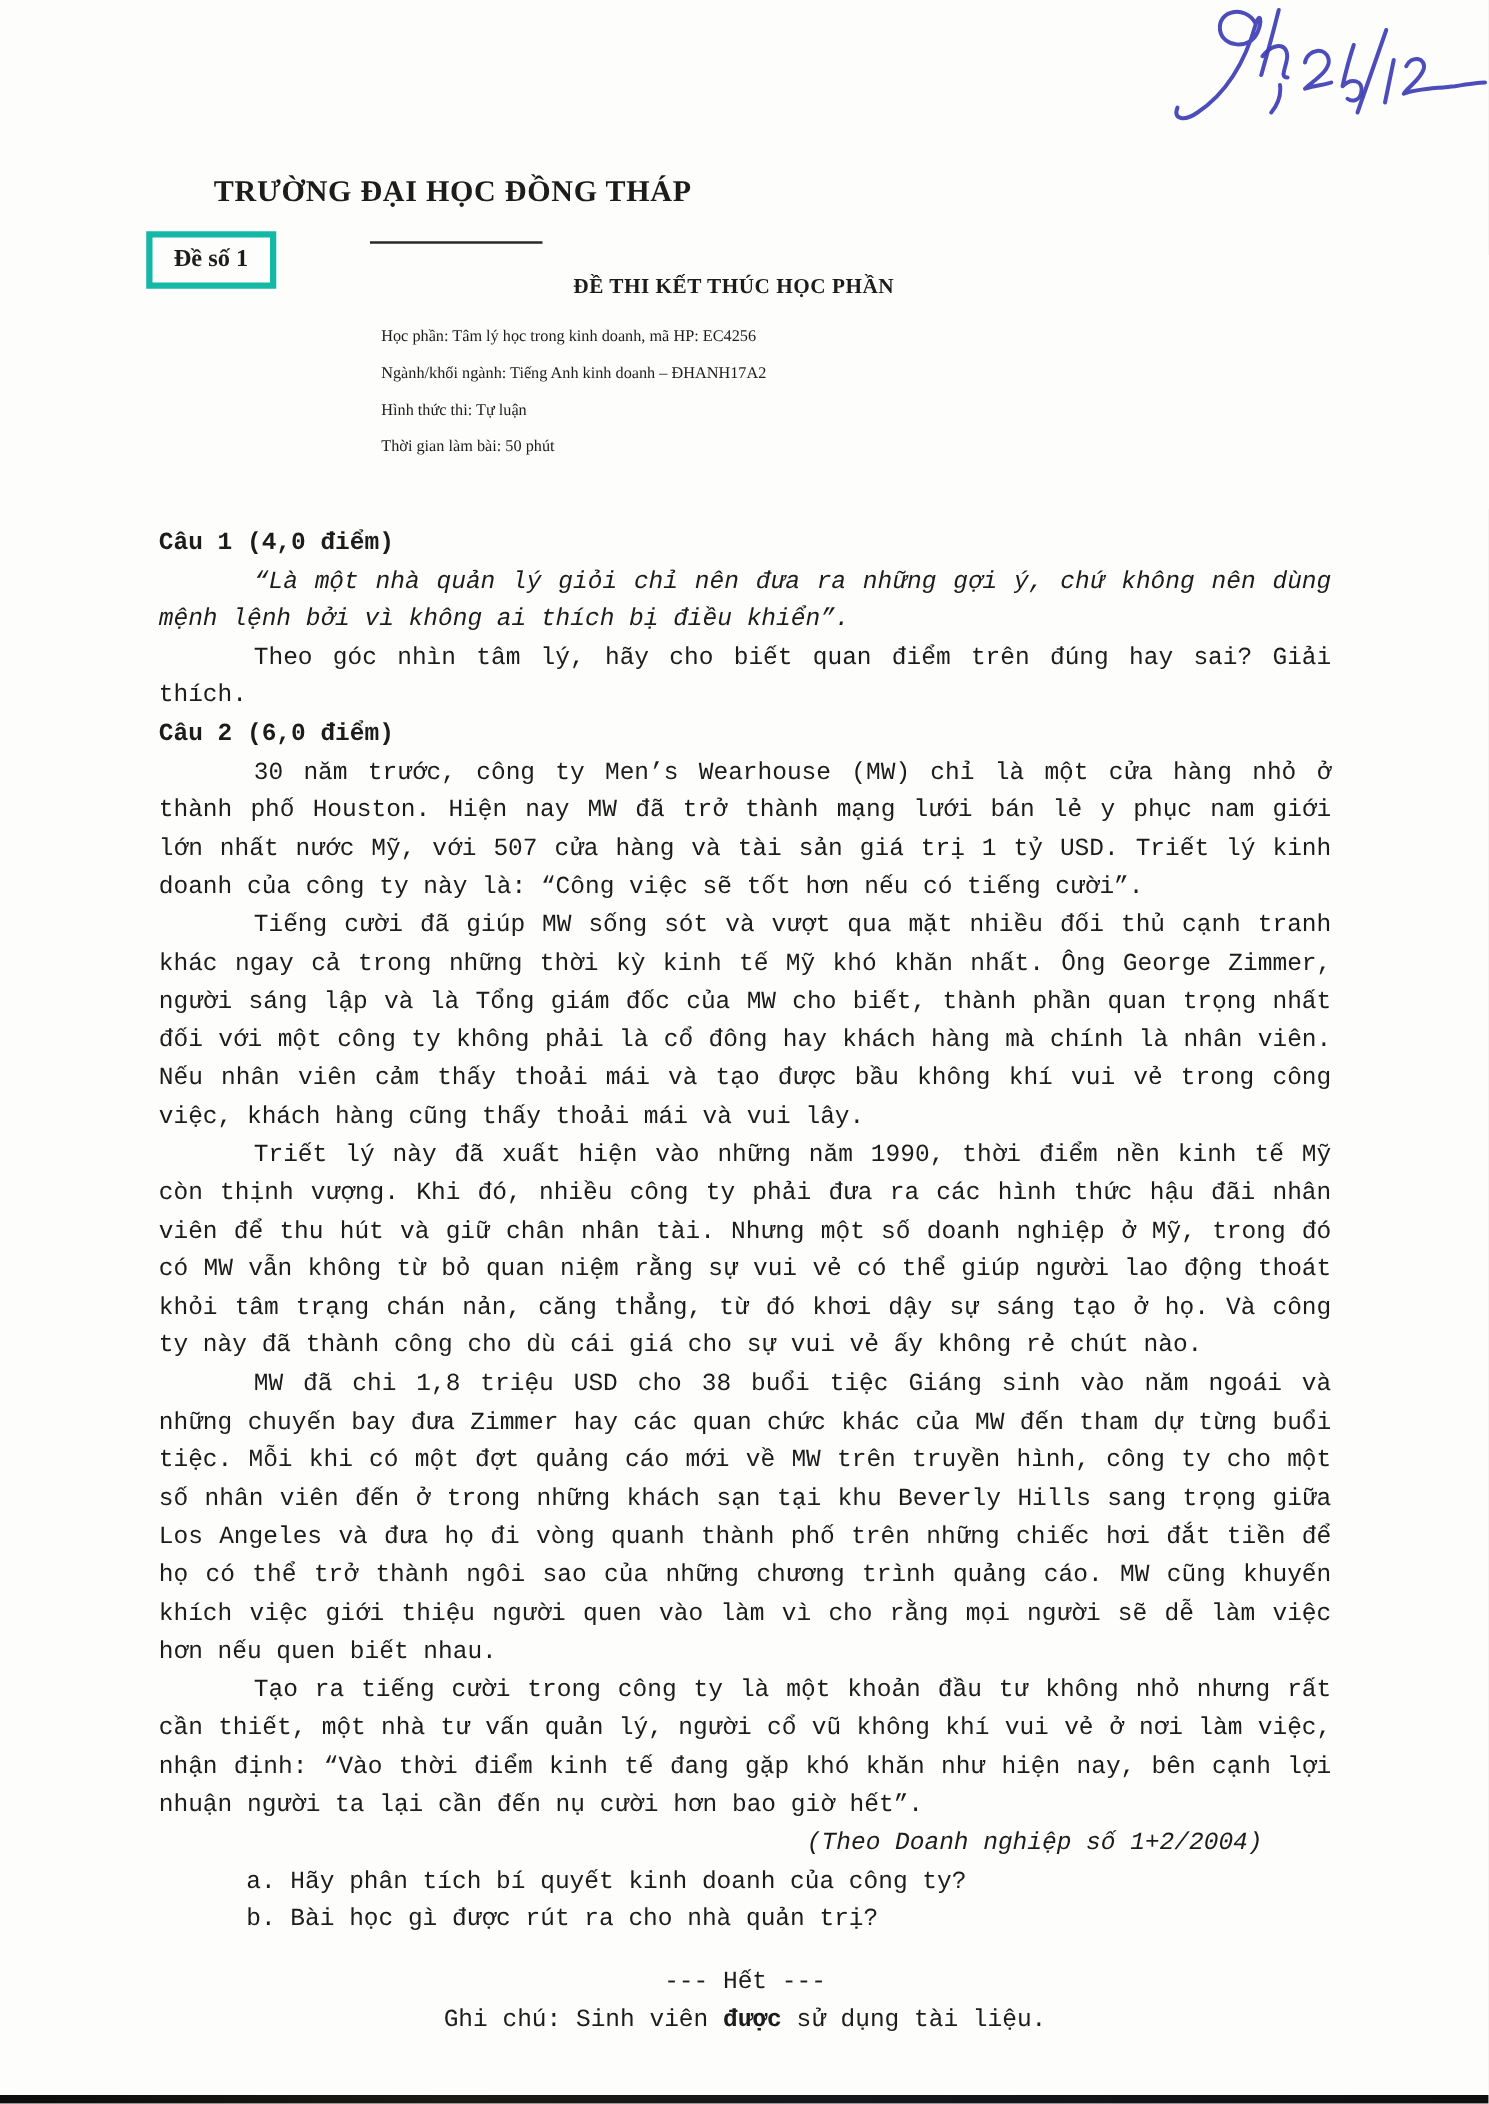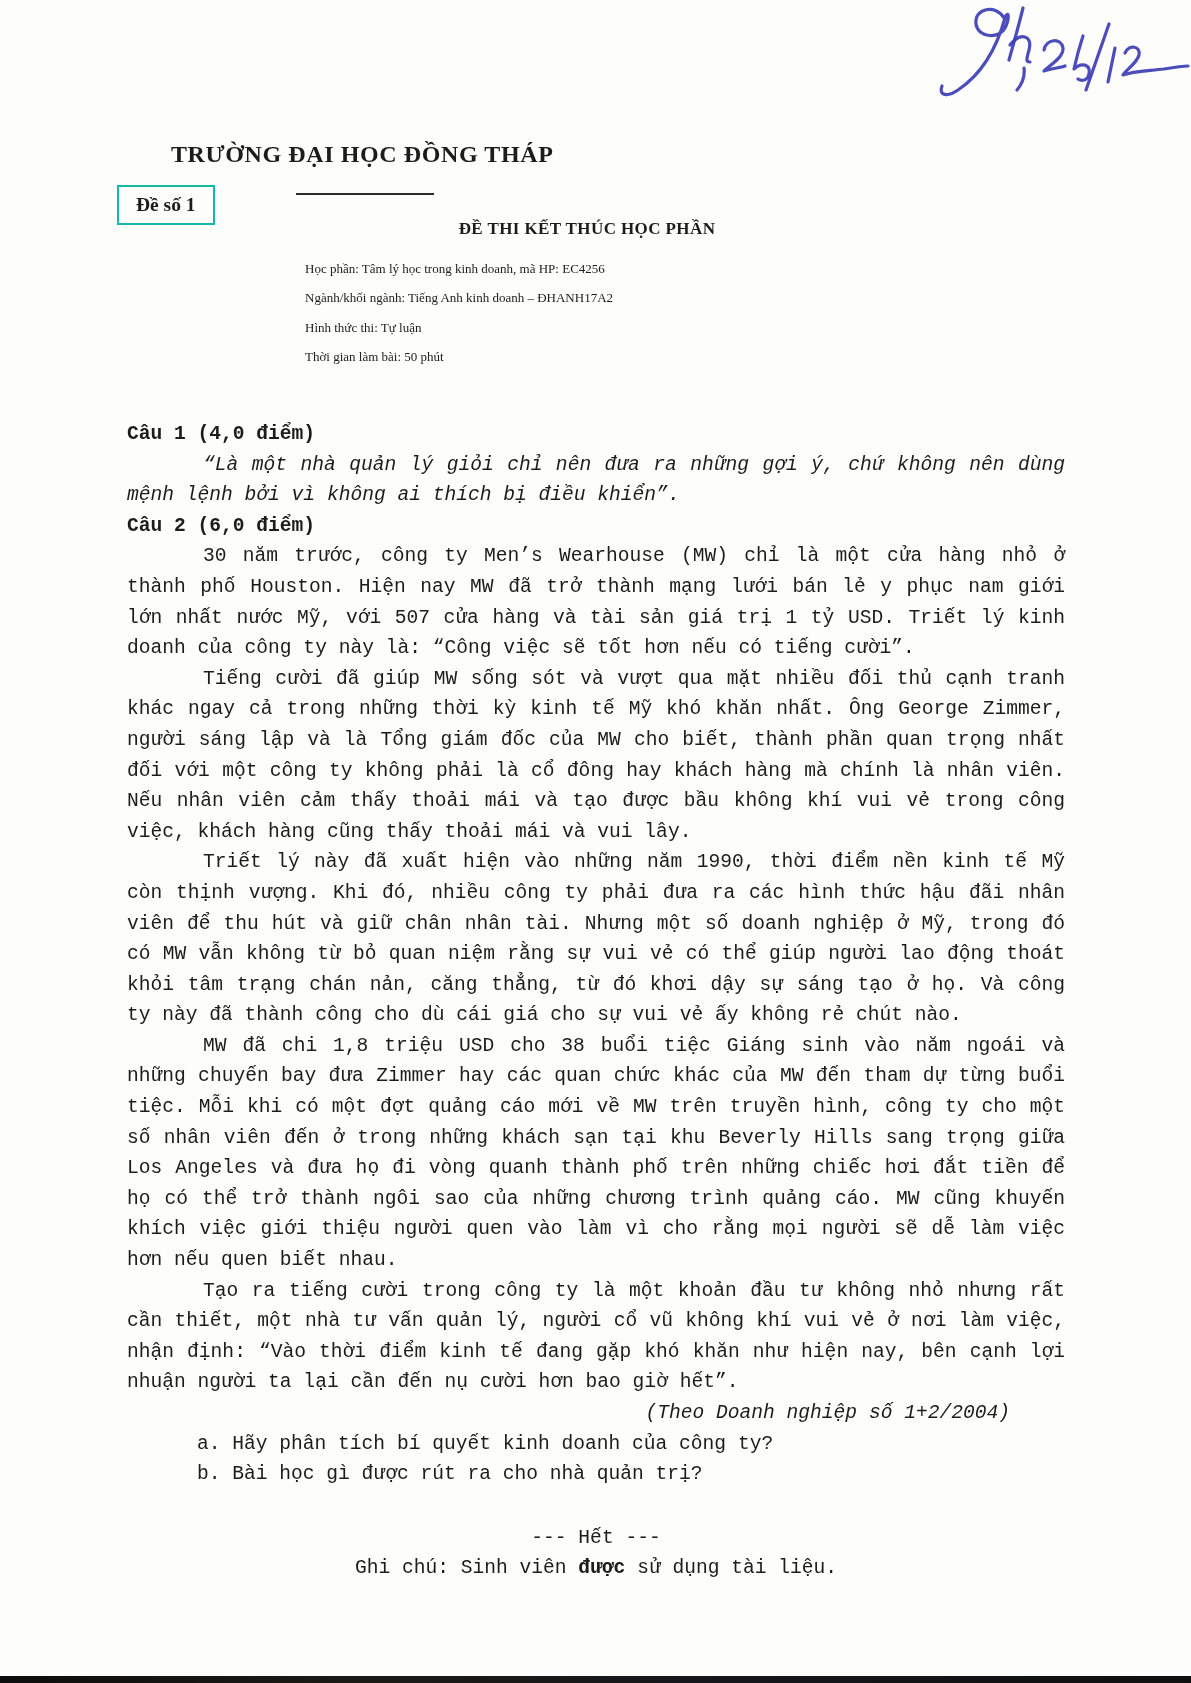--- a/index.html
+++ b/index.html
@@ -11,38 +11,38 @@
   }
   .handwriting { position:absolute; left:852px; top:2px; }
   .handwriting path { fill:none; stroke:#3d3db5; stroke-width:3.2; stroke-linecap:round; stroke-linejoin:round; opacity:.92; }
   .university {
     position:absolute; left:171px; top:141px;
     font-size:24px; font-weight:bold; letter-spacing:.6px;
   }
   .header-rule { position:absolute; left:296px; top:193px; width:138px; height:2px; background:#2a2a2a; }
   .exam-box {
     position:absolute; left:117px; top:185px;
-    border:2px solid #14b8a6; padding:7px 17px;
+    border:5px solid #14b8a6; padding:7px 17px;
     font-size:19.5px; font-weight:600;
   }
   .exam-title {
     position:absolute; left:127px; top:219px; width:920px;
     text-align:center; font-size:17px; font-weight:bold; letter-spacing:.4px;
   }
   .info { position:absolute; left:305px; top:254px; font-size:13px; line-height:29.4px; }
   .body-text {
     position:absolute; left:127px; top:419px; width:938px;
     font-size:19.6px; line-height:30.6px;font-family:Liberation Mono, monospace;
   }
   .q-heading { font-weight:bold; }
   .para { text-align:justify; text-indent:76px; }
   .quote { font-style:italic; }
   .source { text-align:right; font-style:italic; padding-right:55px; }
   .subq { padding-left:70px; }
-  .end-marker { text-align:center; margin-top:33px; }
+  .end-marker { text-align:center; margin-top:19px; }
   .note { text-align:center; }
   .bottom-bar {
     position:absolute; left:0; bottom:0; width:100%; height:7px;
     background:linear-gradient(90deg,#0d0d0d,#1c1a14 30%,#14161c 60%,#0f0f0f);
   }
 </style>
 </head>
 <body>
 
 <div class="page">
@@ -71,20 +71,21 @@
   <div class="info">
     <div>Học phần: Tâm lý học trong kinh doanh, mã HP: EC4256</div>
     <div>Ngành/khối ngành: Tiếng Anh kinh doanh – ĐHANH17A2</div>
     <div>Hình thức thi: Tự luận</div>
     <div>Thời gian làm bài: 50 phút</div>
   </div>
 
   <div class="body-text">
     <div class="q-heading">Câu 1 (4,0 điểm)</div>
     <p class="para quote">“Là một nhà quản lý giỏi chỉ nên đưa ra những gợi ý, chứ không nên dùng mệnh lệnh bởi vì không ai thích bị điều khiển”.</p>
+    <p class="para">Theo góc nhìn tâm lý, hãy cho biết quan điểm trên đúng hay sai? Giải thích.</p>
 
     <div class="q-heading">Câu 2 (6,0 điểm)</div>
     <p class="para">30 năm trước, công ty Men’s Wearhouse (MW) chỉ là một cửa hàng nhỏ ở thành phố Houston. Hiện nay MW đã trở thành mạng lưới bán lẻ y phục nam giới lớn nhất nước Mỹ, với 507 cửa hàng và tài sản giá trị 1 tỷ USD. Triết lý kinh doanh của công ty này là: “Công việc sẽ tốt hơn nếu có tiếng cười”.</p>
     <p class="para">Tiếng cười đã giúp MW sống sót và vượt qua mặt nhiều đối thủ cạnh tranh khác ngay cả trong những thời kỳ kinh tế Mỹ khó khăn nhất. Ông George Zimmer, người sáng lập và là Tổng giám đốc của MW cho biết, thành phần quan trọng nhất đối với một công ty không phải là cổ đông hay khách hàng mà chính là nhân viên. Nếu nhân viên cảm thấy thoải mái và tạo được bầu không khí vui vẻ trong công việc, khách hàng cũng thấy thoải mái và vui lây.</p>
     <p class="para">Triết lý này đã xuất hiện vào những năm 1990, thời điểm nền kinh tế Mỹ còn thịnh vượng. Khi đó, nhiều công ty phải đưa ra các hình thức hậu đãi nhân viên để thu hút và giữ chân nhân tài. Nhưng một số doanh nghiệp ở Mỹ, trong đó có MW vẫn không từ bỏ quan niệm rằng sự vui vẻ có thể giúp người lao động thoát khỏi tâm trạng chán nản, căng thẳng, từ đó khơi dậy sự sáng tạo ở họ. Và công ty này đã thành công cho dù cái giá cho sự vui vẻ ấy không rẻ chút nào.</p>
     <p class="para">MW đã chi 1,8 triệu USD cho 38 buổi tiệc Giáng sinh vào năm ngoái và những chuyến bay đưa Zimmer hay các quan chức khác của MW đến tham dự từng buổi tiệc. Mỗi khi có một đợt quảng cáo mới về MW trên truyền hình, công ty cho một số nhân viên đến ở trong những khách sạn tại khu Beverly Hills sang trọng giữa Los Angeles và đưa họ đi vòng quanh thành phố trên những chiếc hơi đắt tiền để họ có thể trở thành ngôi sao của những chương trình quảng cáo. MW cũng khuyến khích việc giới thiệu người quen vào làm vì cho rằng mọi người sẽ dễ làm việc hơn nếu quen biết nhau.</p>
     <p class="para">Tạo ra tiếng cười trong công ty là một khoản đầu tư không nhỏ nhưng rất cần thiết, một nhà tư vấn quản lý, người cổ vũ không khí vui vẻ ở nơi làm việc, nhận định: “Vào thời điểm kinh tế đang gặp khó khăn như hiện nay, bên cạnh lợi nhuận người ta lại cần đến nụ cười hơn bao giờ hết”.</p>
 
     <div class="source">(Theo Doanh nghiệp số 1+2/2004)</div>
 

